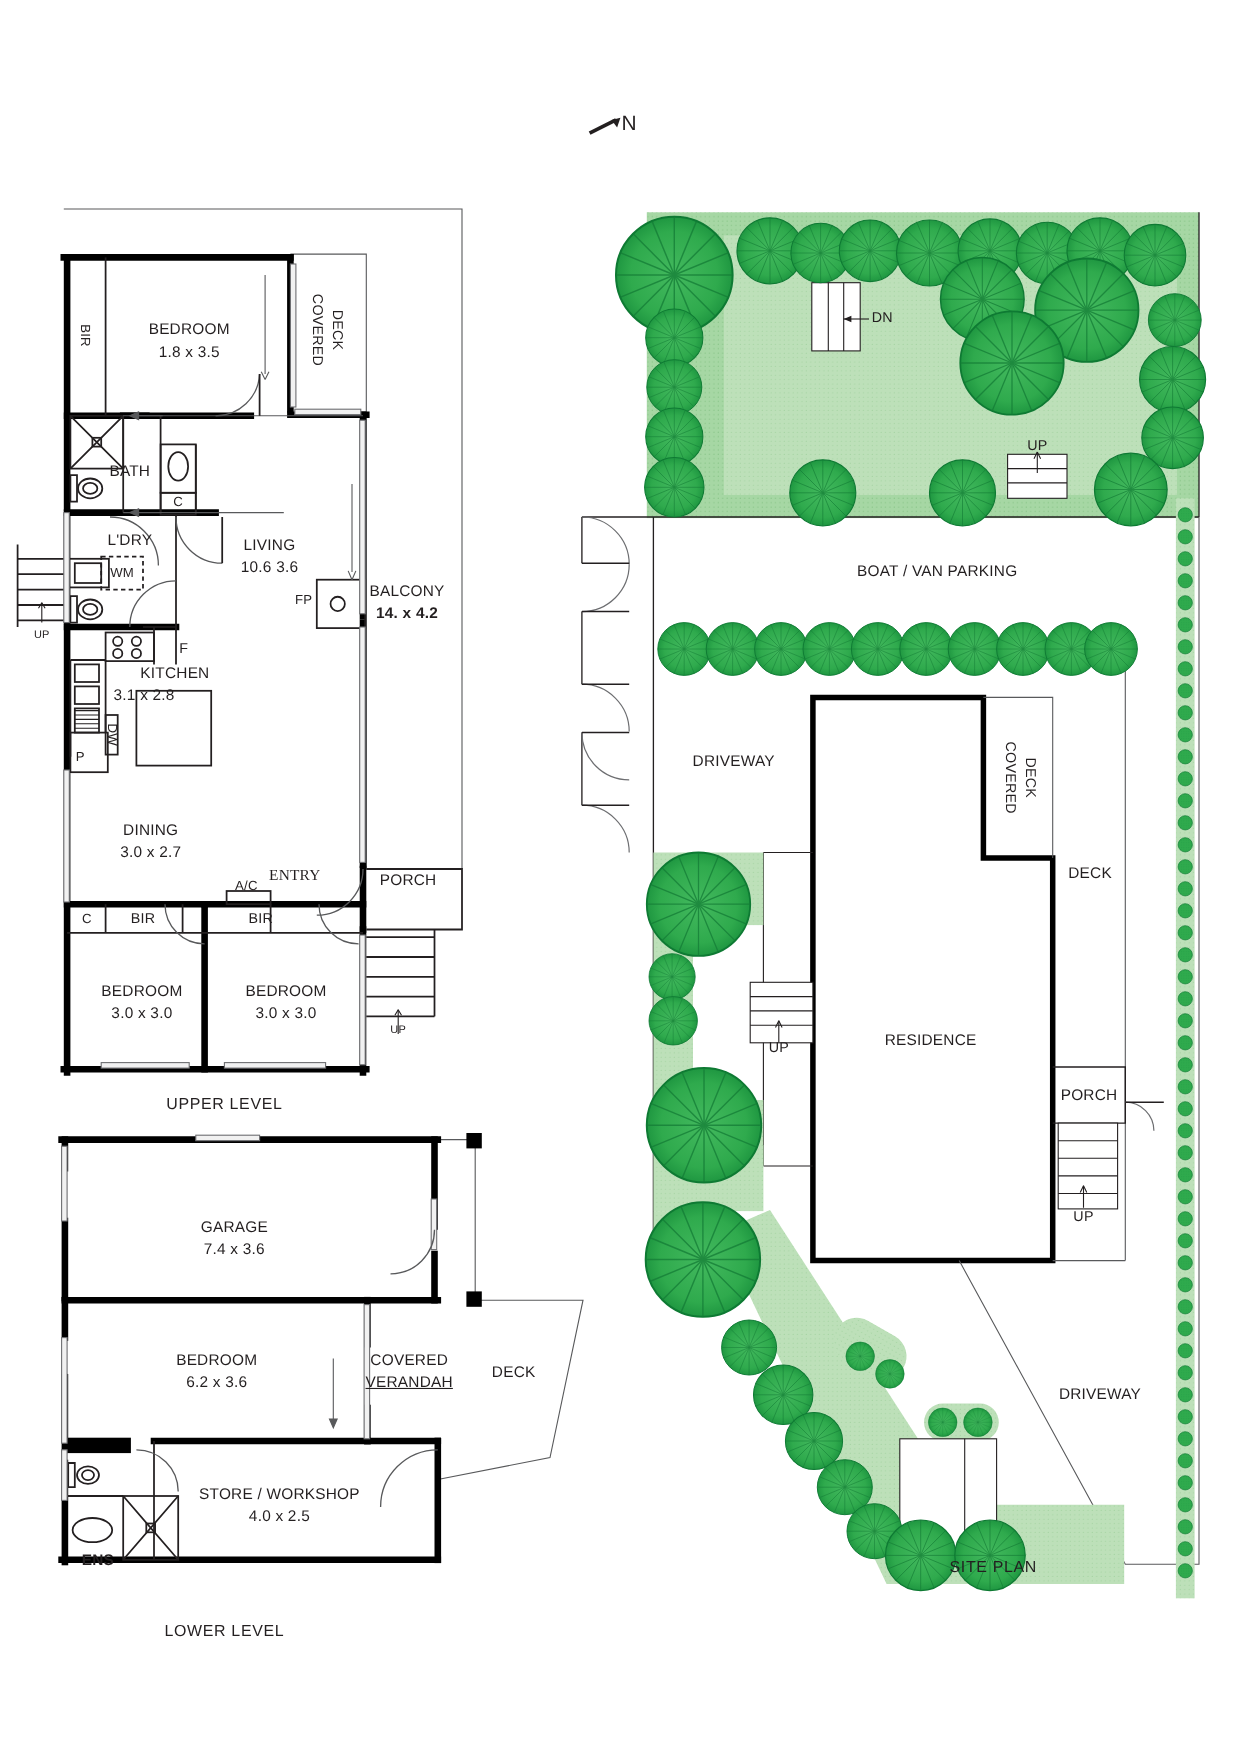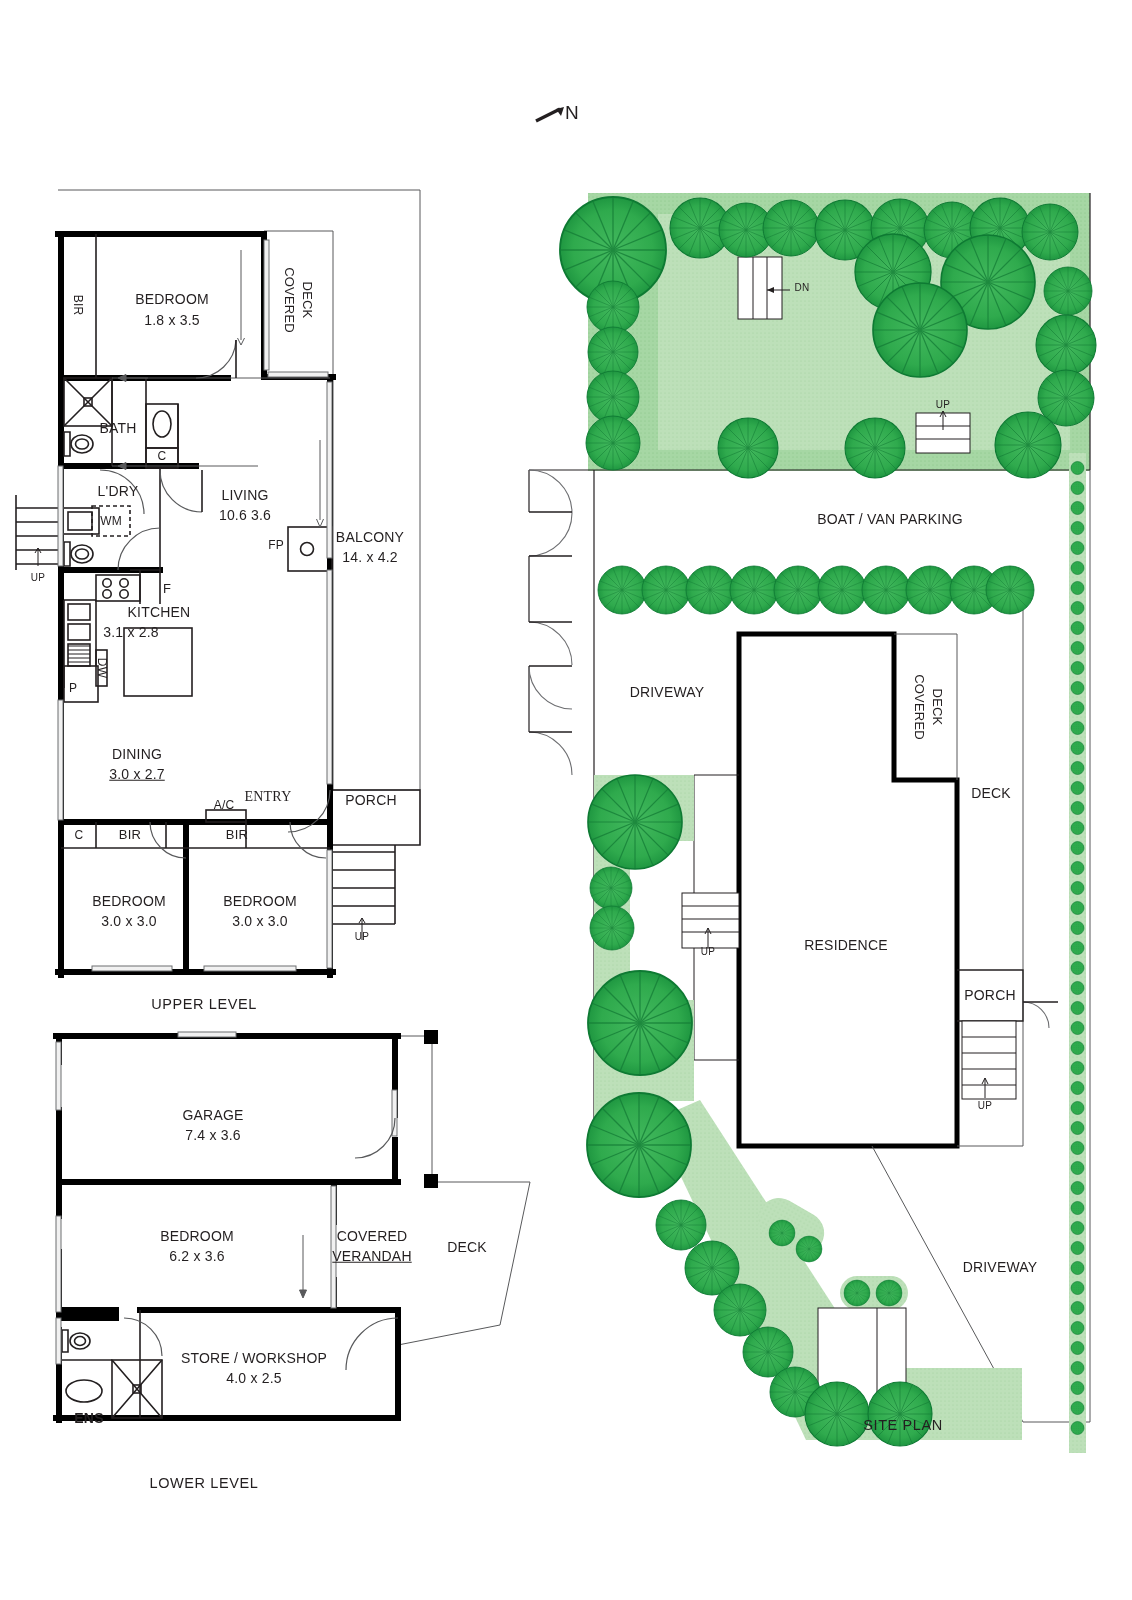--- a/index.html
+++ b/index.html
@@ -35,21 +35,21 @@
     line-height: 1.18;
     text-align: center;
     letter-spacing: .2px;
   }
   .lbl.c { transform: translate(-50%, -50%); }
   .vert { writing-mode: vertical-rl; transform: translate(-50%,-50%) rotate(180deg); }
   .s14 { font-size: 14px; }
   .s13 { font-size: 13px; }
   .s12 { font-size: 12px; }
   .s10 { font-size: 10px; }
-  .s9  { font-size: 10px; }
+  .s9  { font-size: 13px; }
   .s19 { font-size: 19px; }
   .caption { font-size: 14.5px; letter-spacing: .6px; }
 </style>
 </head>
 <body>
 
 <div id="page">
 
   <svg class="plan" viewBox="0 0 1132 1600">
     <defs>
@@ -634,30 +634,30 @@
   <div class="lbl c s14" style="left:118px; top:428px;">BATH</div>
   <div class="lbl c s12" style="left:162px; top:456px;">C</div>
   <div class="lbl c s14" style="left:118px; top:491px;">L'DRY</div>
   <div class="lbl c s12" style="left:111px; top:521px;">WM</div>
   <div class="lbl c s10" style="left:38px; top:578px;">UP</div>
 
   <div class="lbl c s14" style="left:245px; top:495px;">LIVING</div>
   <div class="lbl c s14" style="left:245px; top:515px;">10.6 3.6</div>
   <div class="lbl c s12" style="left:276px; top:545px;">FP</div>
   <div class="lbl c s14" style="left:370px; top:537px;">BALCONY</div>
-  <div class="lbl c s14" style="left:370px; top:557px;">14. x 4.2</div>
+  <div class="lbl c s14" style="left:370px; top:557px;font-weight:bold;">14. x 4.2</div>
 
   <div class="lbl c s13" style="left:167px; top:589px;">F</div>
   <div class="lbl c s14" style="left:131px; top:612px;margin-left:28px;">KITCHEN</div>
   <div class="lbl c s14" style="left:131px; top:632px;">3.1 x 2.8</div>
   <div class="lbl c vert s12" style="left:102px; top:668px;">DW</div>
   <div class="lbl c s12" style="left:73px; top:688px;">P</div>
 
   <div class="lbl c s14" style="left:137px; top:754px;">DINING</div>
-  <div class="lbl c s14" style="left:137px; top:774px;text-decoration:underline;">3.0 x 2.7</div>
+  <div class="lbl c s14" style="left:137px; top:774px;">3.0 x 2.7</div>
   <div class="lbl c s12" style="left:224px; top:805px;">A/C</div>
   <div class="lbl c s14" style="left:268px; top:797px;font-family:Liberation Serif, serif;">ENTRY</div>
   <div class="lbl c s14" style="left:371px; top:800px;">PORCH</div>
 
   <div class="lbl c s12" style="left:79px; top:835px;">C</div>
   <div class="lbl c s13" style="left:130px; top:835px;">BIR</div>
   <div class="lbl c s13" style="left:237px; top:835px;">BIR</div>
   <div class="lbl c s14" style="left:129px; top:901px;">BEDROOM</div>
   <div class="lbl c s14" style="left:129px; top:921px;">3.0 x 3.0</div>
   <div class="lbl c s14" style="left:260px; top:901px;">BEDROOM</div>
@@ -674,21 +674,21 @@
   <div class="lbl c s14" style="left:372px; top:1256px;text-decoration:underline;">VERANDAH</div>
   <div class="lbl c s14" style="left:467px; top:1247px;">DECK</div>
   <div class="lbl c s14" style="left:254px; top:1358px;">STORE / WORKSHOP</div>
   <div class="lbl c s14" style="left:254px; top:1378px;">4.0 x 2.5</div>
   <div class="lbl c s14" style="left:89px; top:1418px;font-weight:bold;">ENS</div>
 
   <div class="lbl c caption" style="left:204px; top:1484px;">LOWER LEVEL</div>
 
   <div class="lbl c s9" style="left:802px; top:288px;">DN</div>
   <div class="lbl c s9" style="left:943px; top:405px;">UP</div>
-  <div class="lbl c s14" style="left:890px; top:519px;">BOAT / VAN PARKING</div>
+  <div class="lbl c s14" style="left:852px; top:519px;">BOAT / VAN PARKING</div>
   <div class="lbl c s14" style="left:667px; top:692px;">DRIVEWAY</div>
   <div class="lbl c vert s13" style="left:919px; top:707px;">COVERED</div>
   <div class="lbl c vert s13" style="left:937px; top:707px;">DECK</div>
   <div class="lbl c s14" style="left:991px; top:793px;">DECK</div>
   <div class="lbl c s14" style="left:846px; top:945px;">RESIDENCE</div>
   <div class="lbl c s9" style="left:708px; top:952px;">UP</div>
   <div class="lbl c s14" style="left:990px; top:995px;">PORCH</div>
   <div class="lbl c s9" style="left:985px; top:1106px;">UP</div>
   <div class="lbl c s14" style="left:1000px; top:1267px;">DRIVEWAY</div>
 

